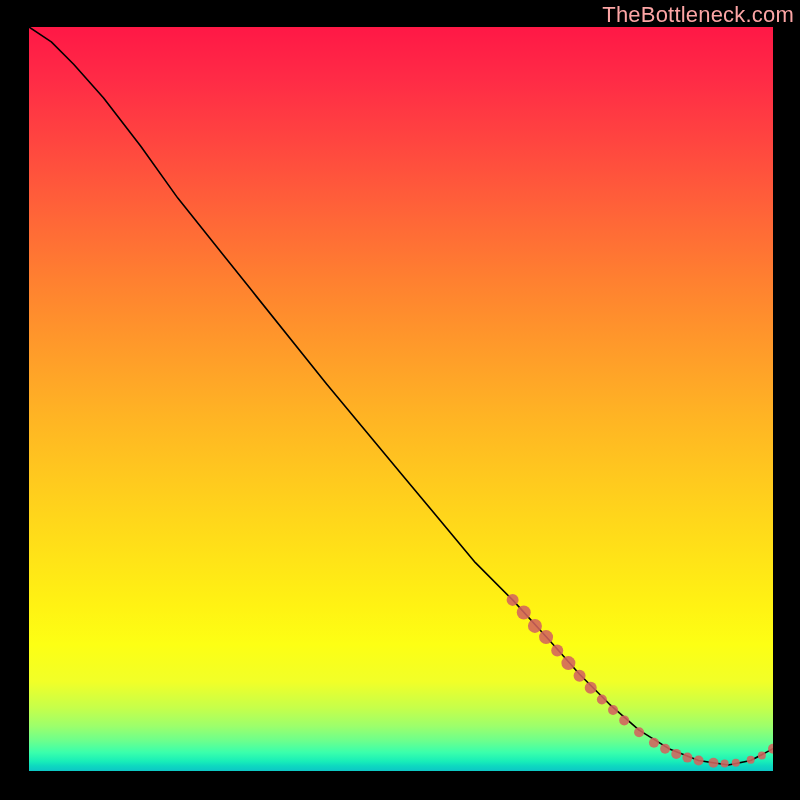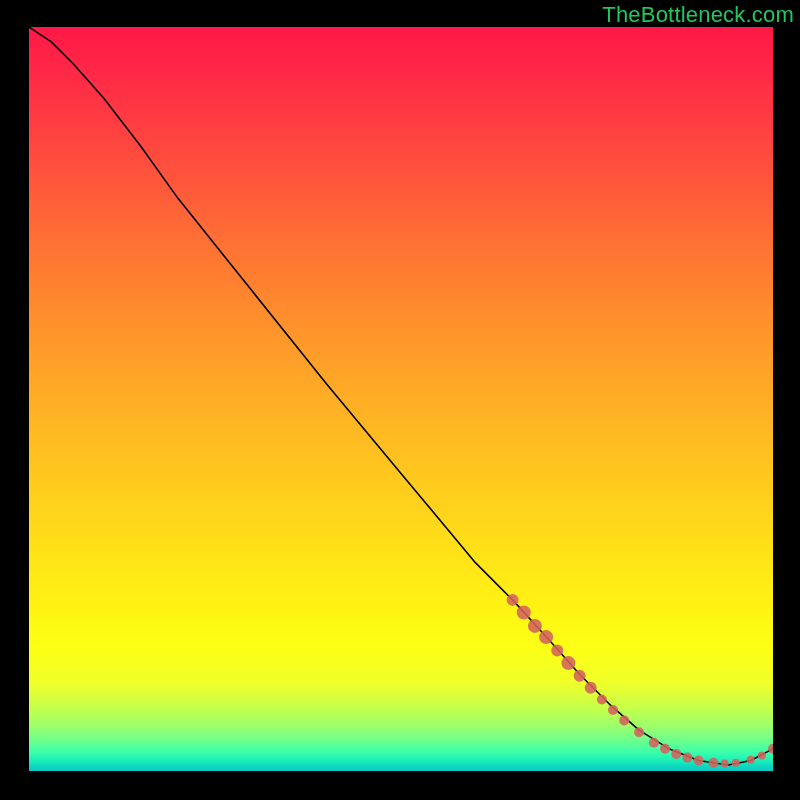--- a/index.html
+++ b/index.html
@@ -14,21 +14,21 @@
 .outer {
   position: relative;
   width: 800px;
   height: 800px;
   background: #000;
 }
 .watermark {
   position: absolute;
   top: 2px;
   right: 6px;
-  color: #22c55e;
+  color: #fca5a5;
   font-size: 22px;
   font-weight: 500;
   letter-spacing: 0.2px;
   z-index: 30;
 }
 .plot {
   position: absolute;
   left: 29px;
   top: 27px;
   width: 744px;

